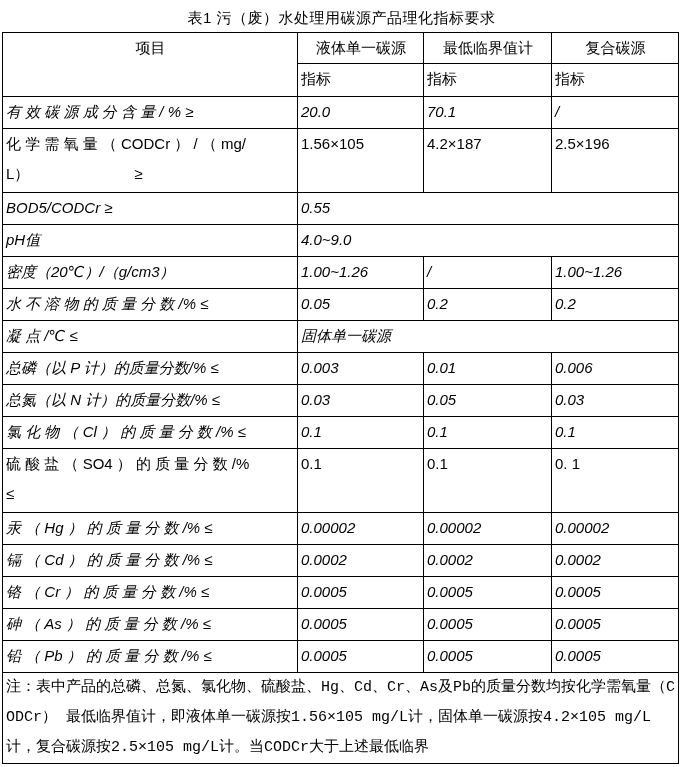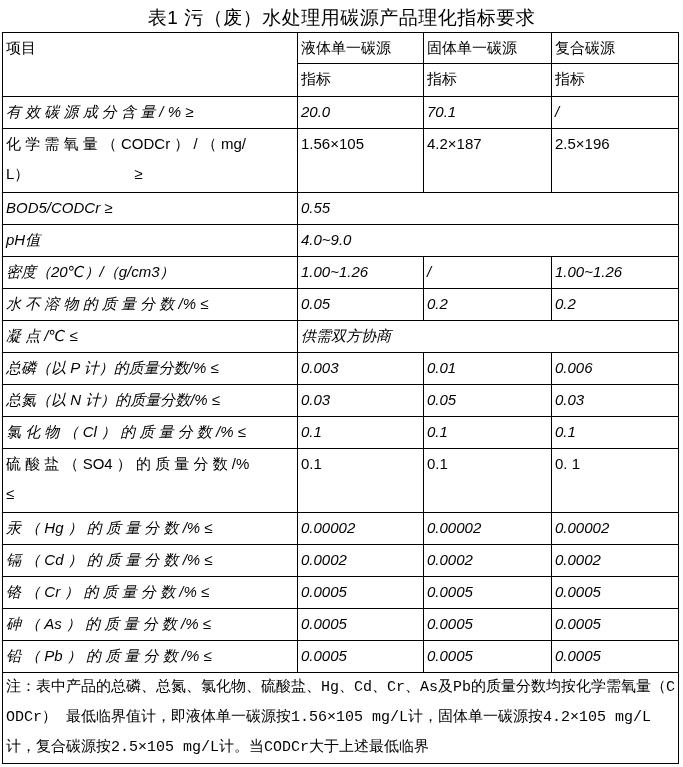--- a/index.html
+++ b/index.html
@@ -7,21 +7,21 @@
     padding: 0;
     background: #ffffff;
     width: 683px;
     height: 767px;
     overflow: hidden;
     font-family: "Liberation Sans", "DejaVu Sans", sans-serif;
     color: #000000;
   }
   .page-title {
     text-align: center;
-    font-size: 19px;
+    font-size: 15px;
     line-height: 20px;
     margin: 8px 0 4px 0;
     letter-spacing: 0.5px;
   }
   table.spec {
     border-collapse: collapse;
     table-layout: fixed;
     margin-left: 2px;
     width: 677px;
   }
@@ -29,21 +29,21 @@
     border: 1px solid #000000;
     font-size: 15px;
     line-height: 30px;
     vertical-align: top;
     padding: 0 2px 0 3px;
     overflow: hidden;
     word-break: break-all;
   }
   td.lbl { white-space: pre-line; }
   tr.single { height: 32px; font-style: italic; }
-  tr.hdr1 { height: 30px; }
+  tr.hdr1 { height: 30px; text-align: center; }
   tr.hdr2 { height: 33px; padding-left: 27px; }
   tr.dbl  { height: 64px; margin-left: 36px; }
   td.item-cell {
     vertical-align: bottom;
     padding-bottom: 2px;
   }
   td.note-cell {
     line-height: 33px;
     padding: 0 4px 0 3px;
     word-break: break-all;
@@ -60,21 +60,21 @@
     <col style="width:295px">
       <col style="width:126px">
       <col style="width:128px">
       <col style="width:127px">
   </colgroup>
 
   <tbody>
       <tr class="hdr1">
     <td class="lbl item-cell" rowspan="2">项目</td>
     <td>液体单一碳源</td>
-    <td>固体单一碳源</td>
+    <td>最低临界值计</td>
     <td>复合碳源</td>
   </tr>
   <tr class="hdr2">
     <td>指标</td>
     <td>指标</td>
     <td>指标</td>
   </tr>
 
   <tr class="single">
     <td class="lbl">有 效 碳 源 成 分 含 量 / % ≥</td>
@@ -110,21 +110,21 @@
 
   <tr class="single">
     <td class="lbl">水 不 溶 物 的 质 量 分 数 /% ≤</td>
     <td>0.05</td>
     <td>0.2</td>
     <td>0.2</td>
   </tr>
 
   <tr class="single">
     <td class="lbl">凝 点 /℃ ≤</td>
-    <td colspan="3">供需双方协商</td>
+    <td colspan="3">固体单一碳源</td>
   </tr>
 
   <tr class="single">
     <td class="lbl">总磷（以 P 计）的质量分数/% ≤</td>
     <td>0.003</td>
     <td>0.01</td>
     <td>0.006</td>
   </tr>
 
   <tr class="single">

